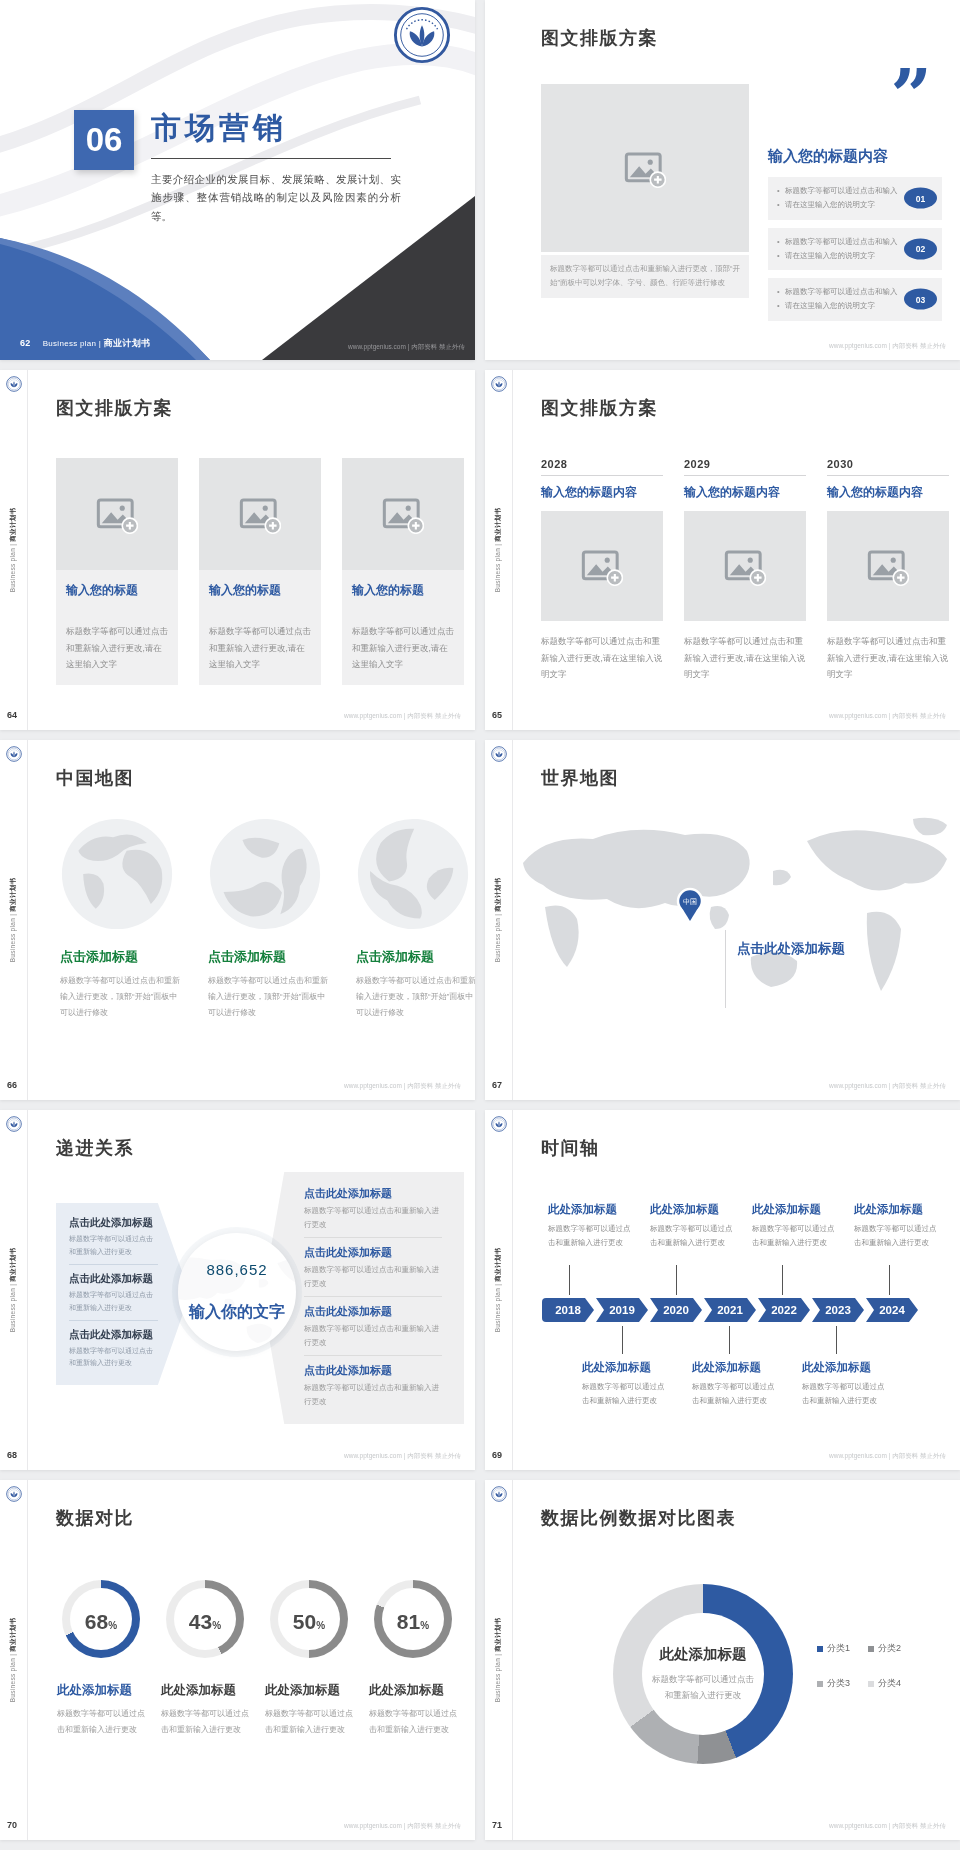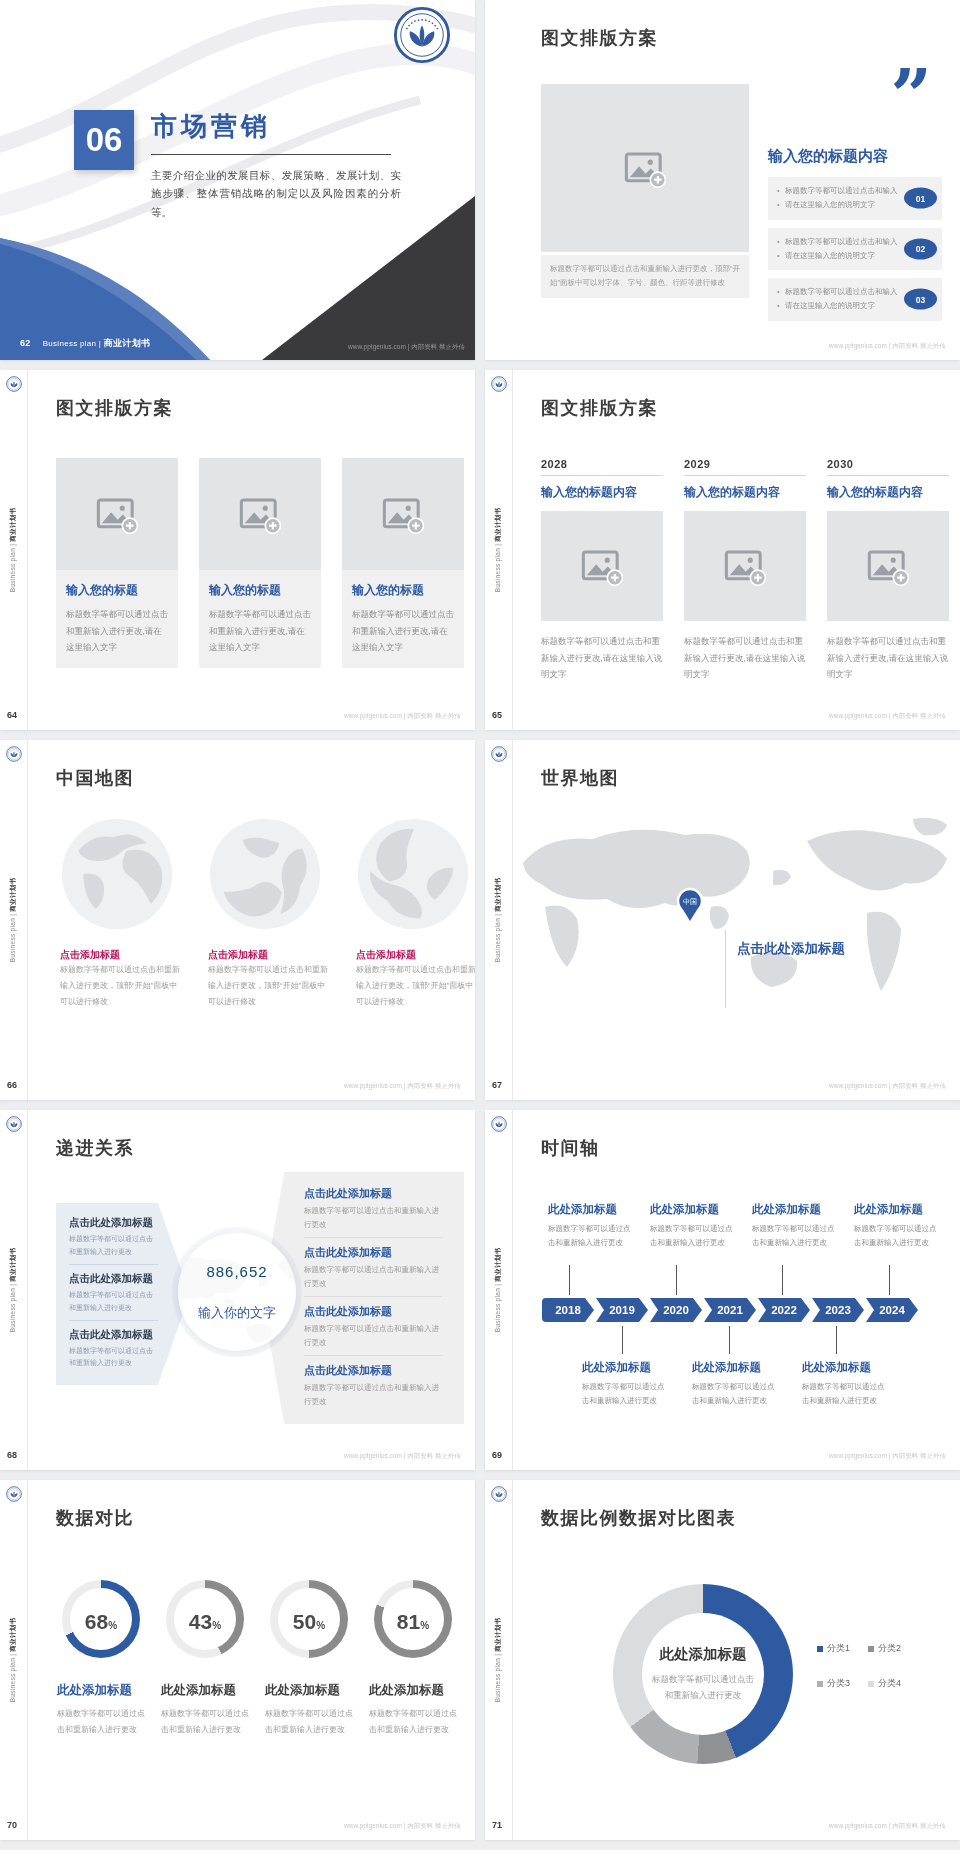--- a/index.html
+++ b/index.html
@@ -16,73 +16,73 @@
   .stitle{position:absolute;left:56px;top:26px;font-size:18px;font-weight:700;color:#3d3d3d;letter-spacing:1.5px;z-index:3}
   
   .ph{background:#e3e4e5;display:flex;align-items:center;justify-content:center}
   .ph svg{width:42px;height:40px}
   
   .c-band{position:absolute;inset:0;width:100%;height:100%}
   .logo-lg{position:absolute;right:24px;top:6px;width:58px;height:58px;z-index:3}
   .c-block{position:absolute;left:74px;top:110px;display:flex;align-items:flex-start;z-index:3}
   .c-num{width:60px;height:60px;background:#3e68b0;color:#fff;font-size:33px;font-weight:bold;display:flex;align-items:center;justify-content:center;box-shadow:2px 3px 6px rgba(0,0,0,.18)}
   .c-right{margin-left:17px}
-  .c-title{font-size:26px;font-weight:bold;color:#2e5aa2;letter-spacing:4px;line-height:1;margin-top:3px}
+  .c-title{font-size:30px;font-weight:bold;color:#2e5aa2;letter-spacing:4px;line-height:1;margin-top:3px}
   .c-rule{width:240px;height:1px;background:#4a4a4a;margin:15px 0 11px}
   .c-desc{width:250px;font-size:10.5px;color:#4a4a4a;line-height:1.75;text-align:justify}
   .c-foot-left{position:absolute;left:20px;bottom:10px;color:#fff;font-size:8px;z-index:3;letter-spacing:.3px}
   .c-foot-left b{font-size:9px;margin-right:12px}
   .c-foot-right{position:absolute;right:10px;bottom:8px;color:#97979a;font-size:6.5px;z-index:3}
   
   .s63-ph{position:absolute;left:56px;top:84px;width:208px;height:168px}
   .s63-cap{position:absolute;left:56px;top:255px;width:208px;background:#f0f0f1;padding:7px 9px;font-size:7.5px;color:#9a9a9a;line-height:1.9;z-index:2}
   .s63-q{position:absolute;right:28px;top:96px;font-family:"DejaVu Serif","Liberation Serif",serif;font-weight:bold;font-size:72px;color:#2e5aa2;line-height:0}
   .s63-head{position:absolute;left:283px;top:147px;font-size:15px;font-weight:bold;color:#2e5aa2}
   .s63-items{position:absolute;left:283px;top:177px;width:174px;display:flex;flex-direction:column;gap:8px}
   .s63-item{position:relative;background:#f1f1f2;padding:7px 32px 7px 9px;font-size:7.5px;color:#8f8f8f;line-height:1.9}
   .bl{position:relative;padding-left:8px}
   .bl::before{content:"•";position:absolute;left:0;color:#9a9a9a}
   .badge{position:absolute;right:5px;top:50%;transform:translateY(-50%);width:33px;height:21px;border-radius:50%;background:#2e5aa2;color:#fff;font-size:8.5px;font-weight:bold;display:flex;align-items:center;justify-content:center}
   
   .row3{position:absolute;left:56px;top:88px;display:flex;gap:21px}
   .card{width:122px}
   .card .ph{height:112px}
   .cbody{background:#f0f0f1;padding:12px 10px 12px;min-height:98px}
-  .chead{font-size:12px;font-weight:bold;color:#2e5aa2;margin-bottom:7px}
+  .chead{font-size:12px;font-weight:bold;color:#2e5aa2;margin-bottom:24px}
   .cp{font-size:8.5px;color:#8f8f8f;line-height:1.95}
   .ycol{width:122px}
   .year{font-size:11px;font-weight:bold;color:#3c3c3c;letter-spacing:.5px}
   .yline{height:1px;background:#d5d5d7;margin:5px 0 8px}
   .yhead{font-size:12px;font-weight:bold;color:#2e5aa2;margin-bottom:10px}
   .ycol .ph{height:110px;margin-bottom:12px}
   .grow{position:absolute;left:52px;top:76px;display:flex;gap:18px}
   .gcol{width:130px}
   .globe{width:116px;height:116px;display:block;margin:0 auto 16px}
-  .ghead{font-size:10px;font-weight:bold;color:#be185d;padding-left:8px}
+  .ghead{font-size:13px;font-weight:bold;color:#15803d;margin-bottom:7px;padding-left:8px}
   .gp{font-size:8px;color:#9a9a9a;line-height:2;padding-left:8px}
   
   .map{position:absolute;left:30px;top:60px;width:440px;height:252px}
   .w-line{position:absolute;left:240px;top:190px;width:1px;height:78px;background:#d6d6d8}
   .w-head{position:absolute;left:252px;top:200px;font-size:13.5px;font-weight:bold;color:#2e5aa2}
   .w-body{position:absolute;left:252px;top:224px;width:218px;font-size:10px;color:#8f8f8f;line-height:2}
   
   .p-left{position:absolute;left:56px;top:93px;width:134px;height:182px;background:#e8edf4;clip-path:polygon(0 0,76% 0,100% 50%,76% 100%,0 100%);padding:9px 32px 9px 13px;display:flex;flex-direction:column;justify-content:space-between;z-index:1}
   .pl-item{padding:4px 0 6px;border-bottom:1px solid #ccd6e2}
   .pl-item:last-child{border-bottom:none}
   .pl-h{font-size:10.5px;font-weight:bold;color:#333f50;margin-bottom:3px}
   .pl-b{font-size:7px;color:#8f9aa8;line-height:1.8}
   .p-right{position:absolute;left:262px;top:62px;width:202px;height:252px;background:#efeff0;clip-path:polygon(11% 0,100% 0,100% 100%,11% 100%,0 50%);padding:10px 22px 10px 42px;display:flex;flex-direction:column;justify-content:space-between;z-index:1}
   .pr-item{padding:4px 0 6px;border-bottom:1px solid #dcdcdc}
   .pr-item:last-child{border-bottom:none}
   .pr-h{font-size:11px;font-weight:bold;color:#2e5aa2;margin-bottom:3px}
   .pr-b{font-size:7.5px;color:#9a9a9a;line-height:1.8}
   .p-circle{position:absolute;left:178px;top:123px;width:118px;height:118px;border-radius:50%;background:#fff;box-shadow:0 0 0 6px rgba(120,140,170,.07),0 2px 8px rgba(0,0,0,.07);display:flex;flex-direction:column;align-items:center;justify-content:center;z-index:2;overflow:hidden}
   .mini-map{position:absolute;left:-60px;top:14px;width:240px;opacity:.16}
   .p-num{font-size:15px;font-weight:normal;color:#0c4a6e;letter-spacing:1px;z-index:1}
-  .p-lab{font-size:13px;font-weight:normal;color:#2e5aa2;margin-top:24px;z-index:1}
+  .p-lab{font-size:16px;font-weight:bold;color:#2e5aa2;margin-top:24px;z-index:1}
   
   .tt{position:absolute;width:92px}
   .th{font-size:11.5px;font-weight:bold;color:#2e5aa2;margin-bottom:5px}
   .tb{font-size:7.5px;color:#8f8f8f;line-height:1.85;width:88px}
   .tick{position:absolute;width:1px;background:#555}
   .tl-bar{position:absolute;left:57px;top:188px;display:flex;gap:2px}
   .chev{width:52px;height:24px;background:#30599e;color:#fff;font-size:11.5px;font-weight:bold;display:flex;align-items:center;justify-content:center;clip-path:polygon(0 0,43px 0,100% 50%,43px 100%,0 100%,8px 50%)}
   .chev.first{clip-path:polygon(0 0,43px 0,100% 50%,43px 100%,0 100%);border-radius:4px 0 0 4px}
   
   .rrow{position:absolute;left:57px;top:100px;display:flex;gap:12px}

